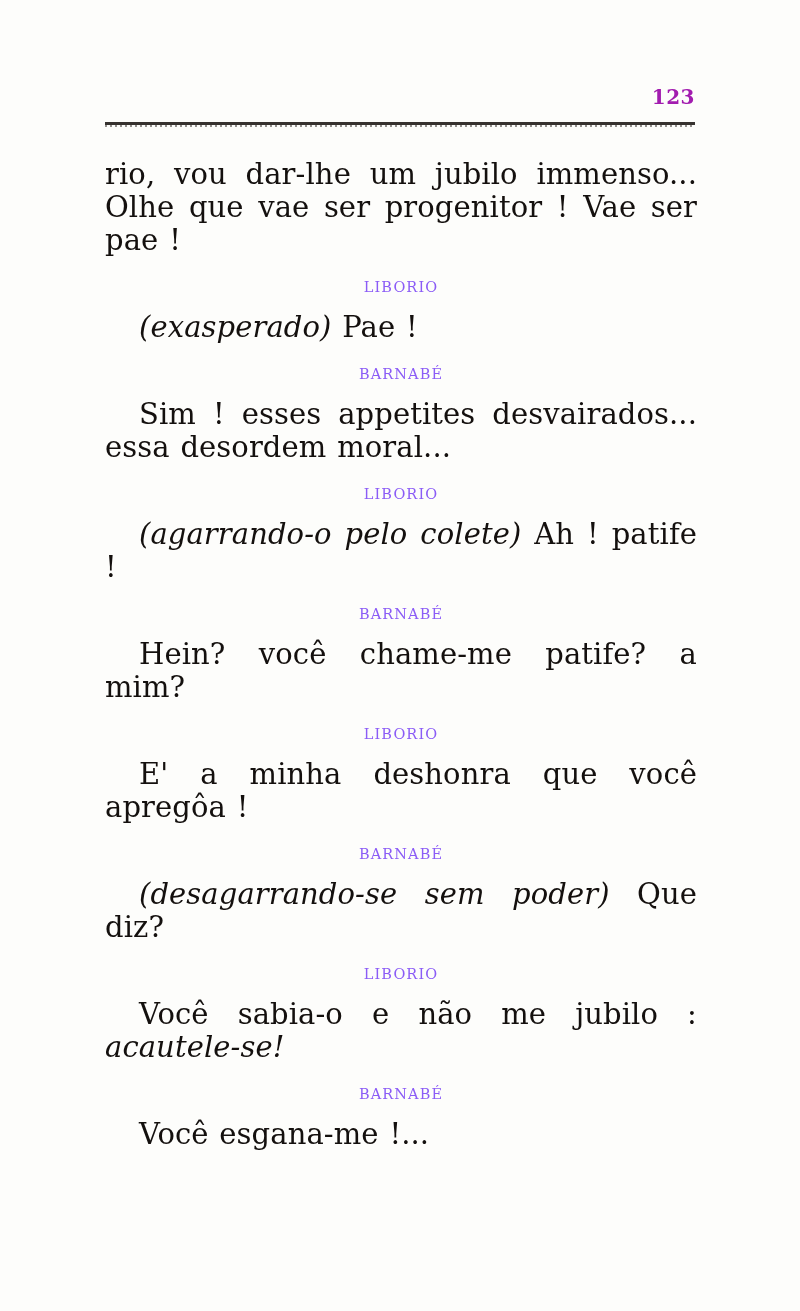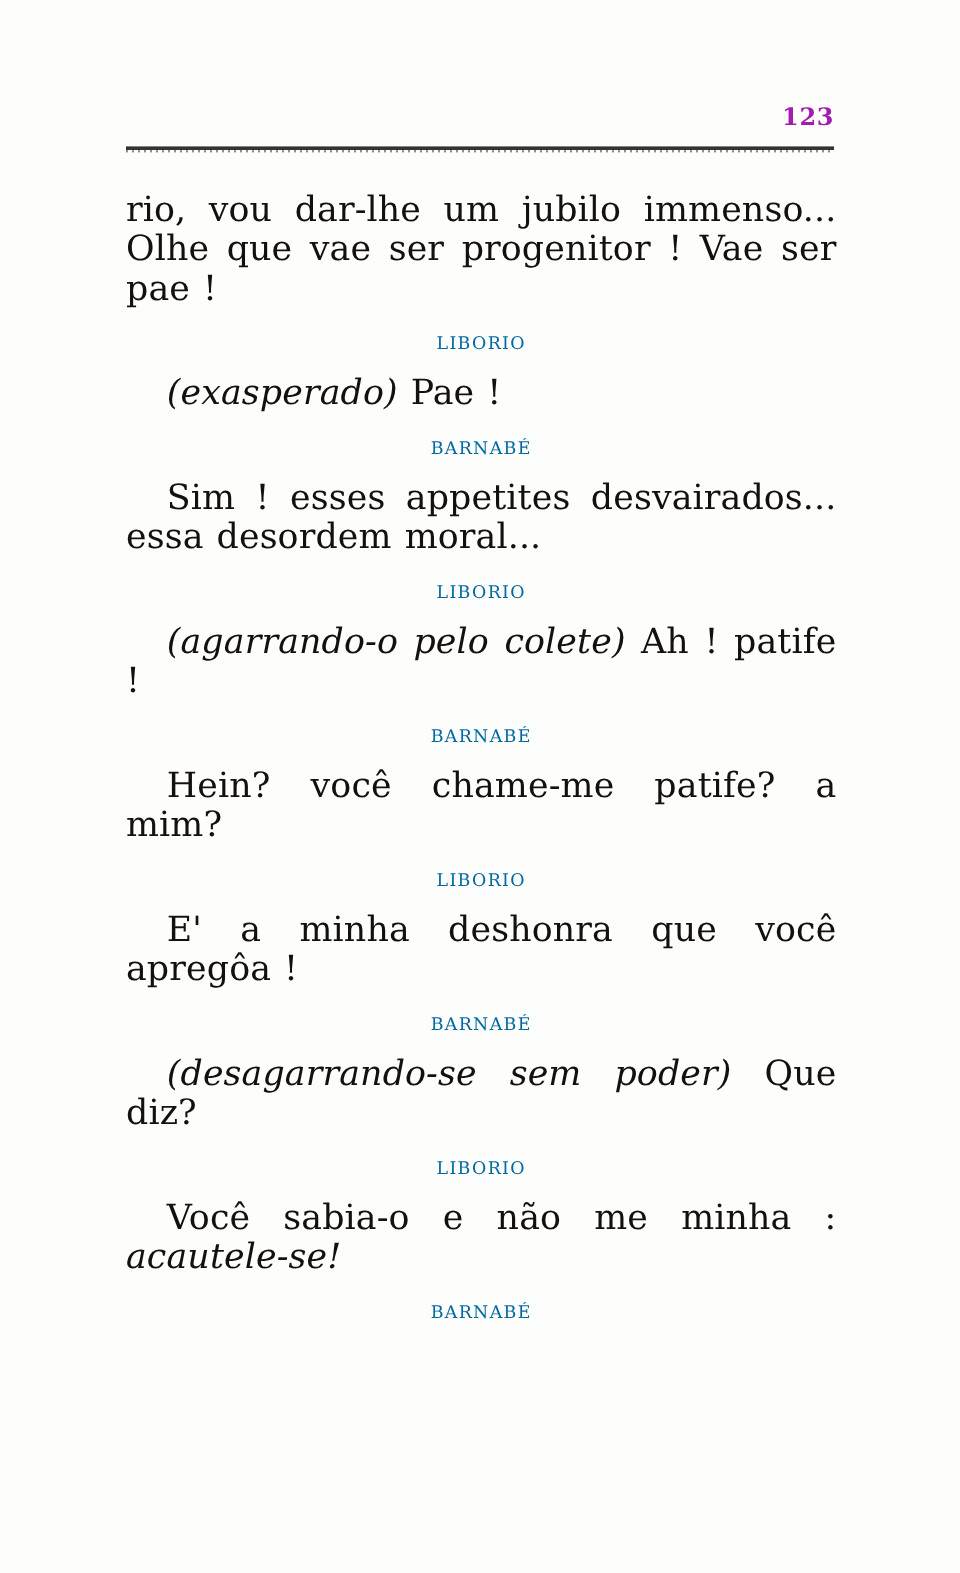--- a/index.html
+++ b/index.html
@@ -102,21 +102,21 @@
   .para.noindent {
     text-indent: 0;
   }
 
   .speaker {
     font-family: "DejaVu Serif", serif;
     font-size: 14.5px;
     font-weight: normal;
     letter-spacing: 1.1px;
     text-align: center;
-    color: #0369a1;
+    color: #8b5cf6;
     margin: 22px 0 16px 0;
   }
 
   .stage {
     font-style: italic;
   }
 </style>
 </head>
 <body>
 
@@ -151,19 +151,20 @@
     <div class="speaker">LIBORIO</div>
 
     <p class="para indent">E' a minha deshonra que você apregôa !</p>
 
     <div class="speaker">BARNABÉ</div>
 
     <p class="para indent"><span class="stage">(desagarrando-se sem poder)</span> <span>Que diz?</span></p>
 
     <div class="speaker">LIBORIO</div>
 
-    <p class="para indent"><span>Você sabia-o e não me minha :</span> <span class="stage">acautele-se!</span></p>
+    <p class="para indent"><span>Você sabia-o e não me jubilo :</span> <span class="stage">acautele-se!</span></p>
 
     <div class="speaker">BARNABÉ</div>
 
+    <p class="para indent">Você esgana-me !...</p>
 
   </div>
 </div>
 
 </body></html>

